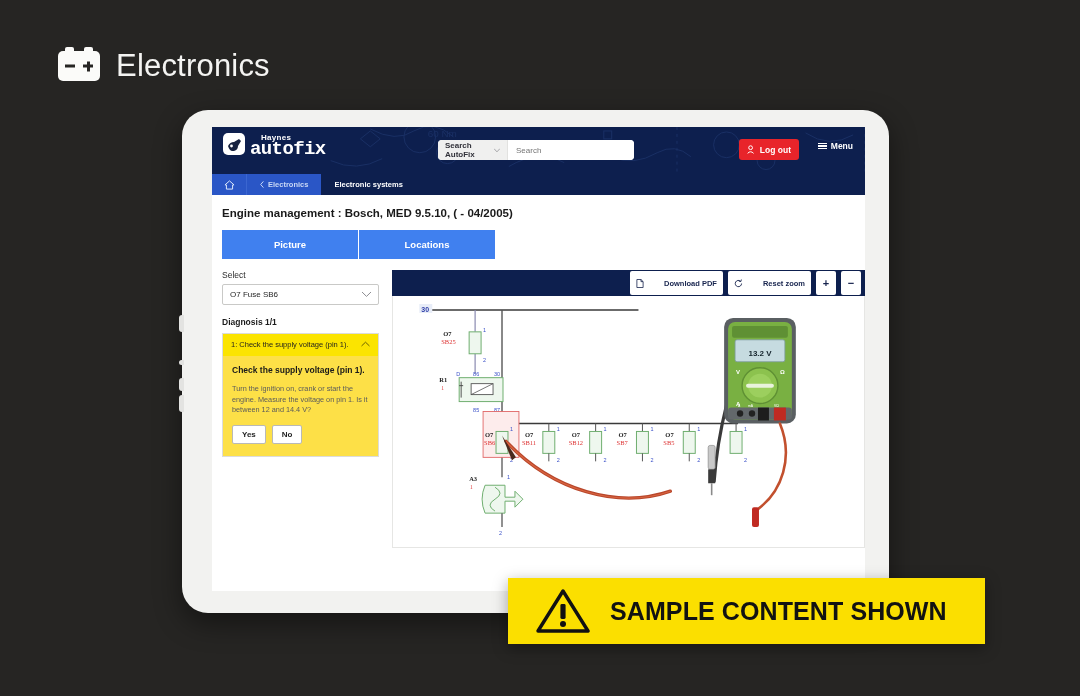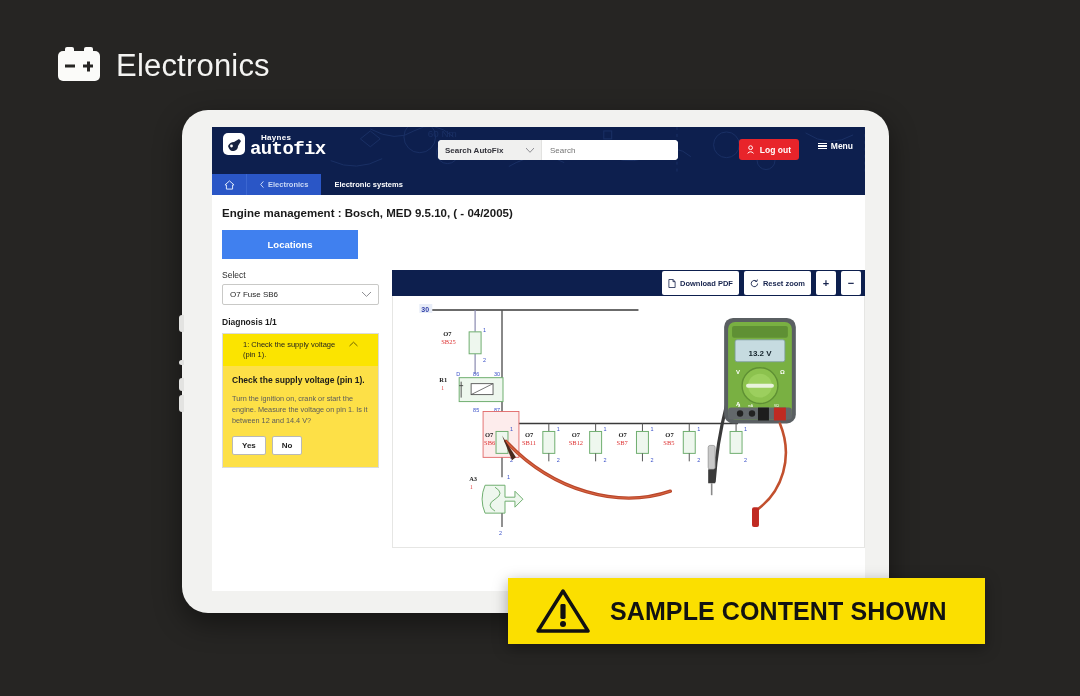--- a/index.html
+++ b/index.html
@@ -72,21 +72,21 @@
     width: 22px; height: 22px; background: #fff; border-radius: 5px;
     display: flex; align-items: center; justify-content: center;
   }
   .logo-words { line-height: 1; padding-top: 1px; }
   .logo-haynes { color: #fff; font-size: 8px; font-weight: bold; letter-spacing: .3px; margin-left: 11px; }
   .logo-autofix { color: #fff; font-size: 19px; font-weight: bold; letter-spacing: -.6px; margin-top: -2px; font-family: Liberation Mono, monospace;}
 
   .searchwrap {
     position: absolute; left: 226px; top: 13px; z-index: 2;
     display: flex; background: #fff; border-radius: 4px;
-    height: 20px; width: 240px; overflow: hidden;
+    height: 20px; width: 196px; overflow: hidden;
   }
   .search-sel {
     display: flex; align-items: center; gap: 6px; padding: 0 7px;
     background: #f0f0ef; font-size: 8px; color: #32323a; font-weight: bold;
     width: 104px; justify-content: space-between; border-right: 1px solid #e2e2e0;
   }
   .search-inp {
     flex: 1; border: 0; outline: 0; font-size: 8px; color: #9a9a9e;
     padding: 0 8px; font-family: "Liberation Sans", sans-serif; background: #fff;
   }
@@ -138,21 +138,21 @@
   .leftcol { width: 157px; flex: 0 0 157px; }
   .sel-label { font-size: 8.5px; color: #2b2b2b; margin-bottom: 4px; }
   .sel-box {
     height: 21px; border: 1px solid #c9c9c7; border-radius: 2px;
     display: flex; align-items: center; justify-content: space-between;
     padding: 0 7px; font-size: 8px; color: #1f1f1f; background: #fff;
   }
   .diag-title { font-size: 8.5px; font-weight: bold; color: #1c1c1c; margin: 12px 0 6px; }
   .diag-card { border: 1px solid #dcdcda; }
   .diag-head {
-    background: #fbe400; padding: 6px 20px; display: flex;
+    background: #fbe400; padding: 6px 8px; display: flex;
     align-items: flex-start; justify-content: space-between; gap: 12px;
   }
   .diag-head-txt { font-size: 7.5px; color: #1e1e1e; line-height: 1.35; }
   .diag-body { padding: 9px 9px 12px; background: #fde047; }
   .diag-q { font-size: 8.5px; font-weight: bold; color: #1a1a1a; line-height: 1.35; margin-bottom: 7px; }
   .diag-p { font-size: 7.3px; color: #5b5b5b; line-height: 1.5; margin-bottom: 9px; }
   .ans-row { display: flex; gap: 6px; }
   .ans {
     border: 1px solid #b9b9b7; border-radius: 2px; background: #fff;
     font-size: 8px; font-weight: bold; color: #1f1f1f;
@@ -161,21 +161,21 @@
 
   
   .rightcol { flex: 1; }
   .toolbar {
     background: #0d1f4e; height: 26px; display: flex; align-items: center;
     justify-content: flex-end; gap: 5px; padding: 0 4px;
   }
   .tb-btn {
     background: #fff; border-radius: 2px; height: 24px; padding: 0 6px;
     font-size: 7.5px; font-weight: bold; color: #16234d;
-    display: flex; align-items: center; gap: 4px;
+    display: flex; align-items: center; gap: 20px;
   }
   .tb-sq { width: 20px; justify-content: center; font-size: 11px; padding: 0; }
 
   .diagram {
     background: #fff; border: 1px solid #e6e6e4; border-top: 0;
     height: 252px; position: relative; overflow: hidden;
   }
 
   
   .sample {
@@ -282,20 +282,23 @@
         <div class="cr-current">
           <span>Electronic systems</span>
         </div>
       </div>
 
       <div class="body">
         <div class="page-title">Engine management :  Bosch, MED 9.5.10, ( - 04/2005)</div>
 
         <div class="tabs">
           <div class="tab">
+            <span>Picture</span>
+          </div>
+          <div class="tab">
             <span>Locations</span>
           </div>
         </div>
 
         <div class="panes">
 
           <div class="leftcol">
             <div class="sel-label">Select</div>
             <div class="sel-box">
               <span>O7  Fuse  SB6</span>

